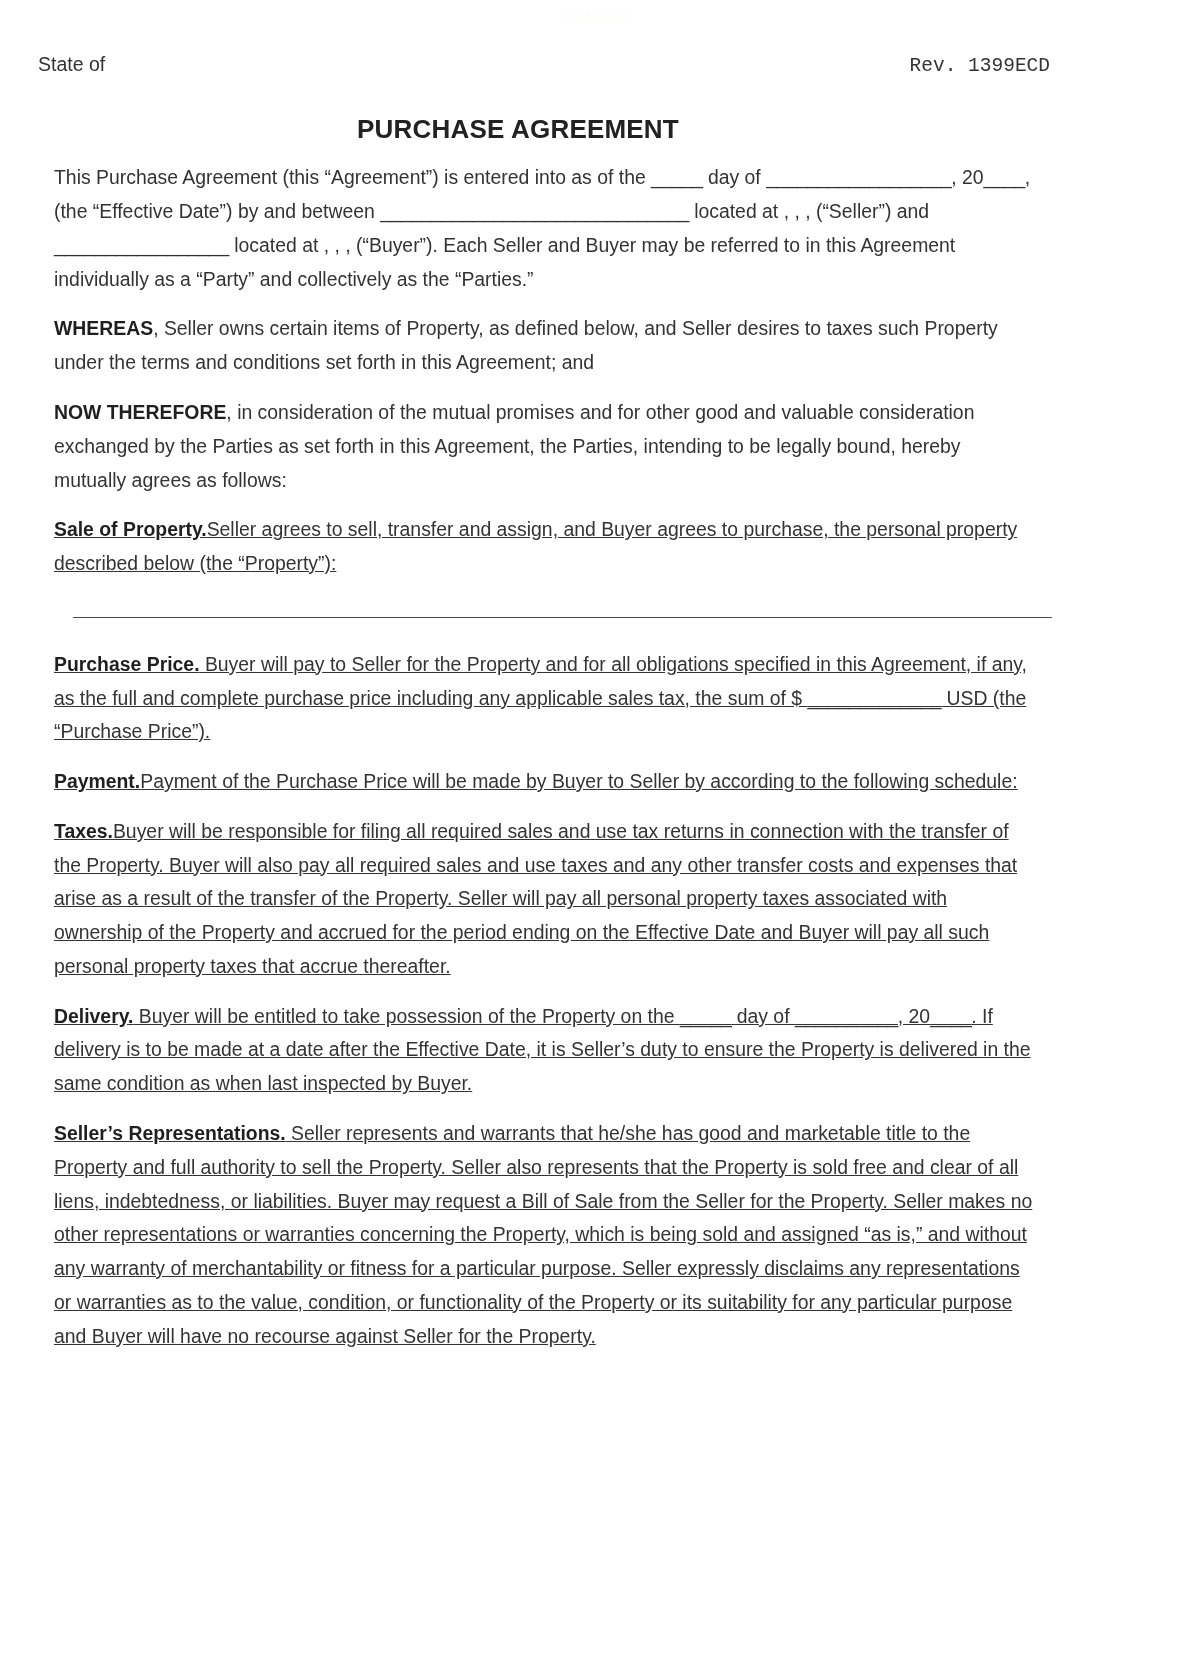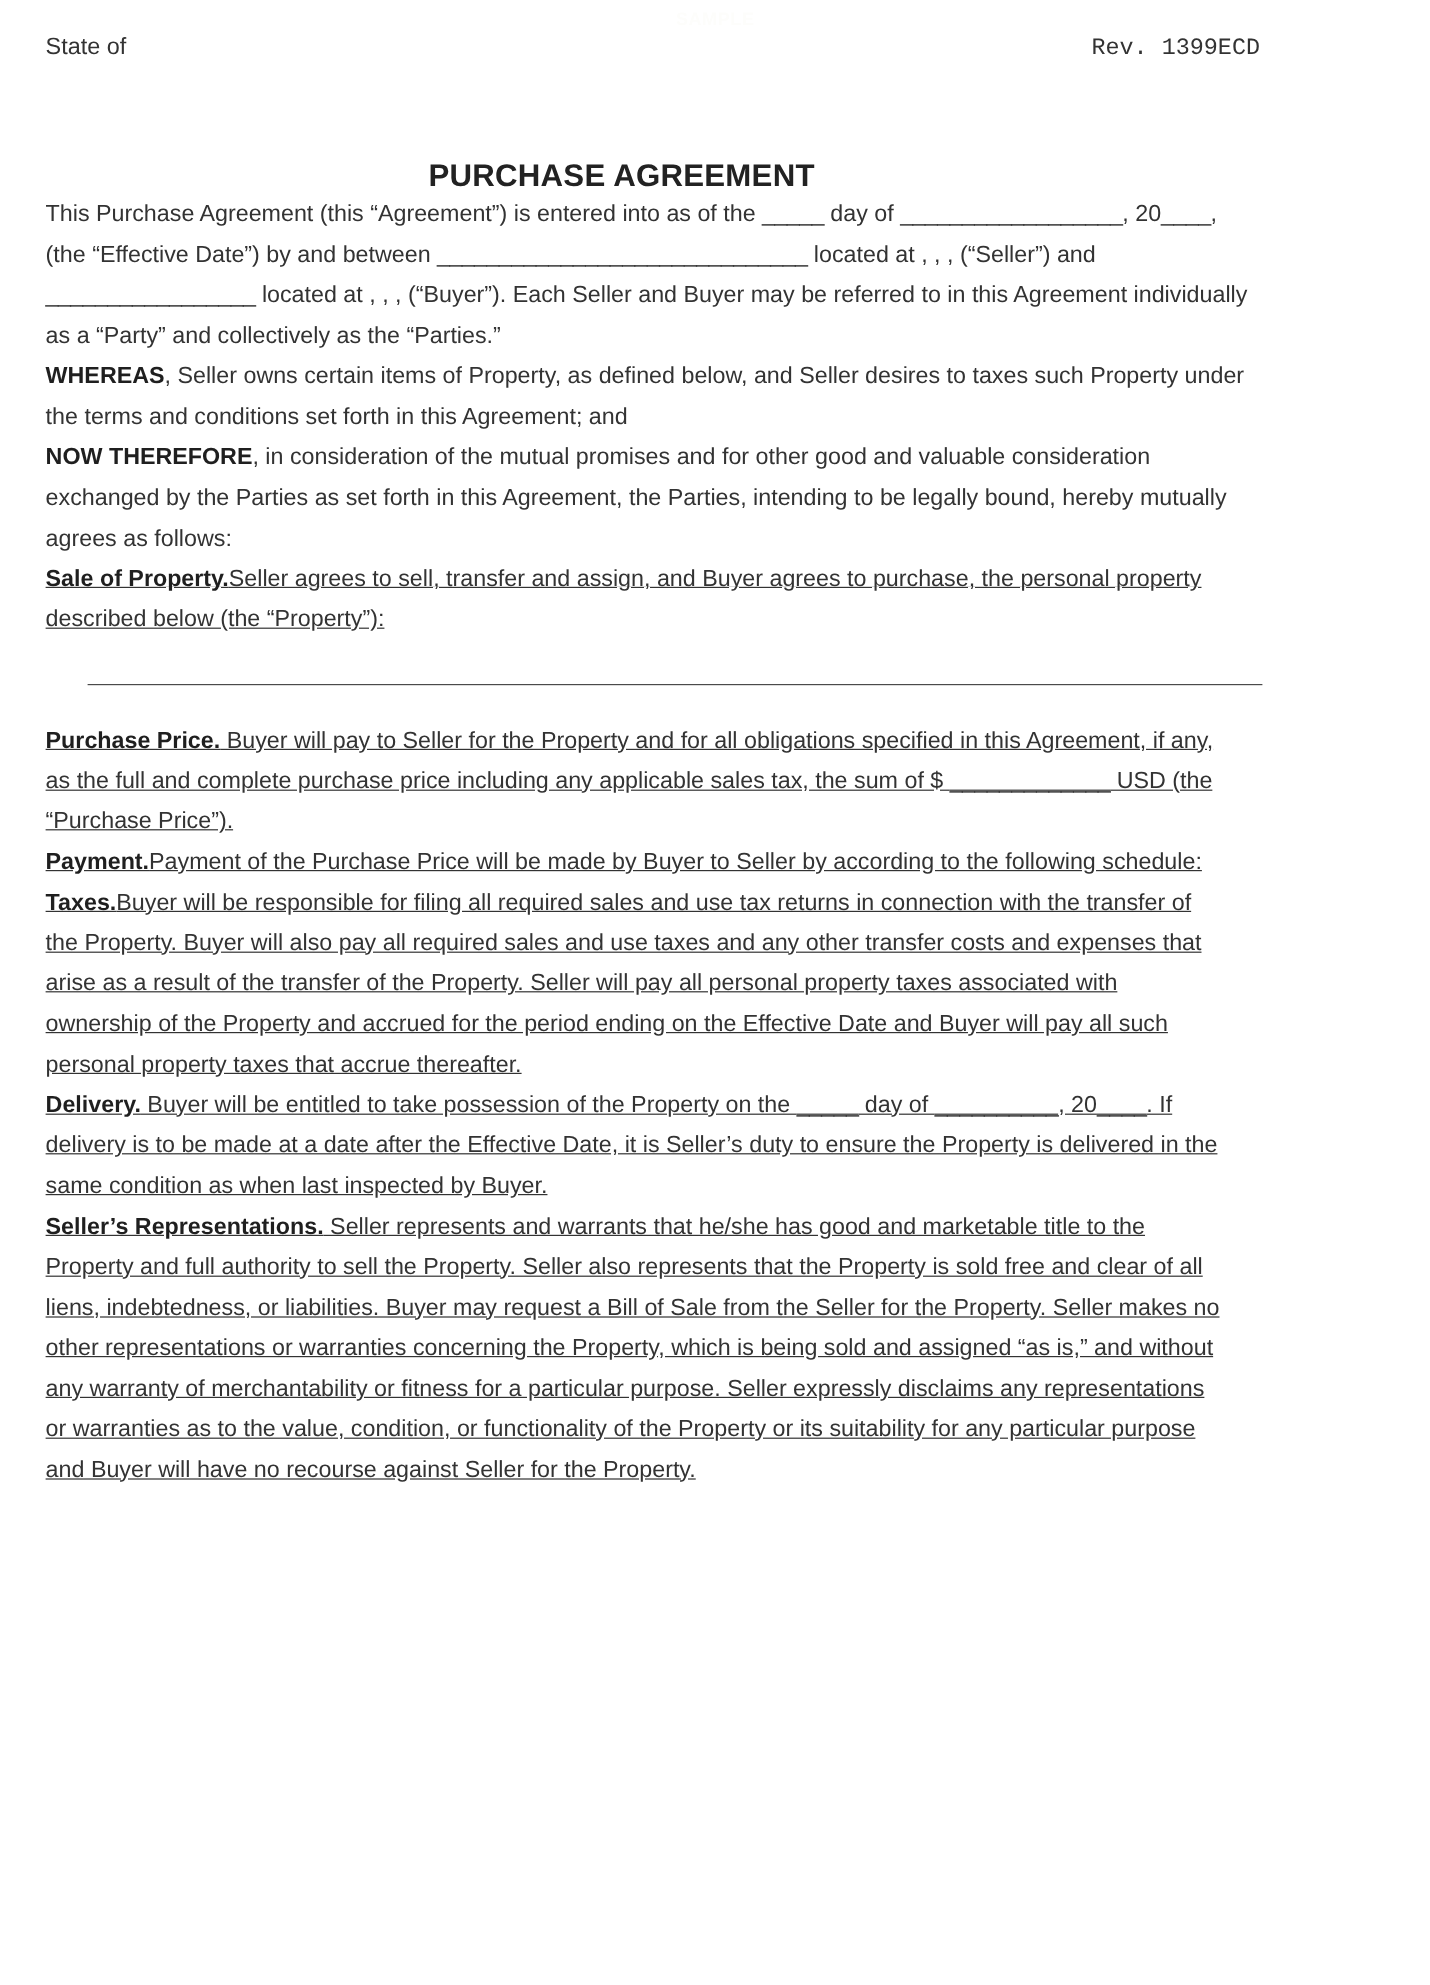--- a/index.html
+++ b/index.html
@@ -37,43 +37,43 @@
   .content {
     position: absolute;
     left: 38px;
     top: 0;
     width: 1014px;
   }
   .header-row {
     display: flex;
     justify-content: space-between;
     align-items: baseline;
-    padding-top: 28px;
+    padding-top: 53px;
     font-size: 19.5px;
     color: #333333;
     line-height: 1.2;
   }
   .header-left { text-align: left; }
   .header-right { text-align: right; padding-right: 2px; font-family: Liberation Mono, monospace; }
 
   .doc-title {
     text-align: center;
     font-size: 26px;
     font-weight: 700;
     color: #222222;
     letter-spacing: 0.2px;
-    margin: 79px 0 0 0;
+    margin: 36px 0 0 0;
     padding-right: 54px;
   }
 
   p.para {
     font-size: 19.4px;
     line-height: 1.74;
     color: #333333;
-    margin: 0;
+    margin: 16px;
     padding: 0;
     text-align: left;
   }
   .block-intro { margin-top: 44px; }
   .block-gap   { margin-top: 19px; }
 
   .indented {
     margin-left: 35px;
     width: 979px;
     text-decoration: underline;

